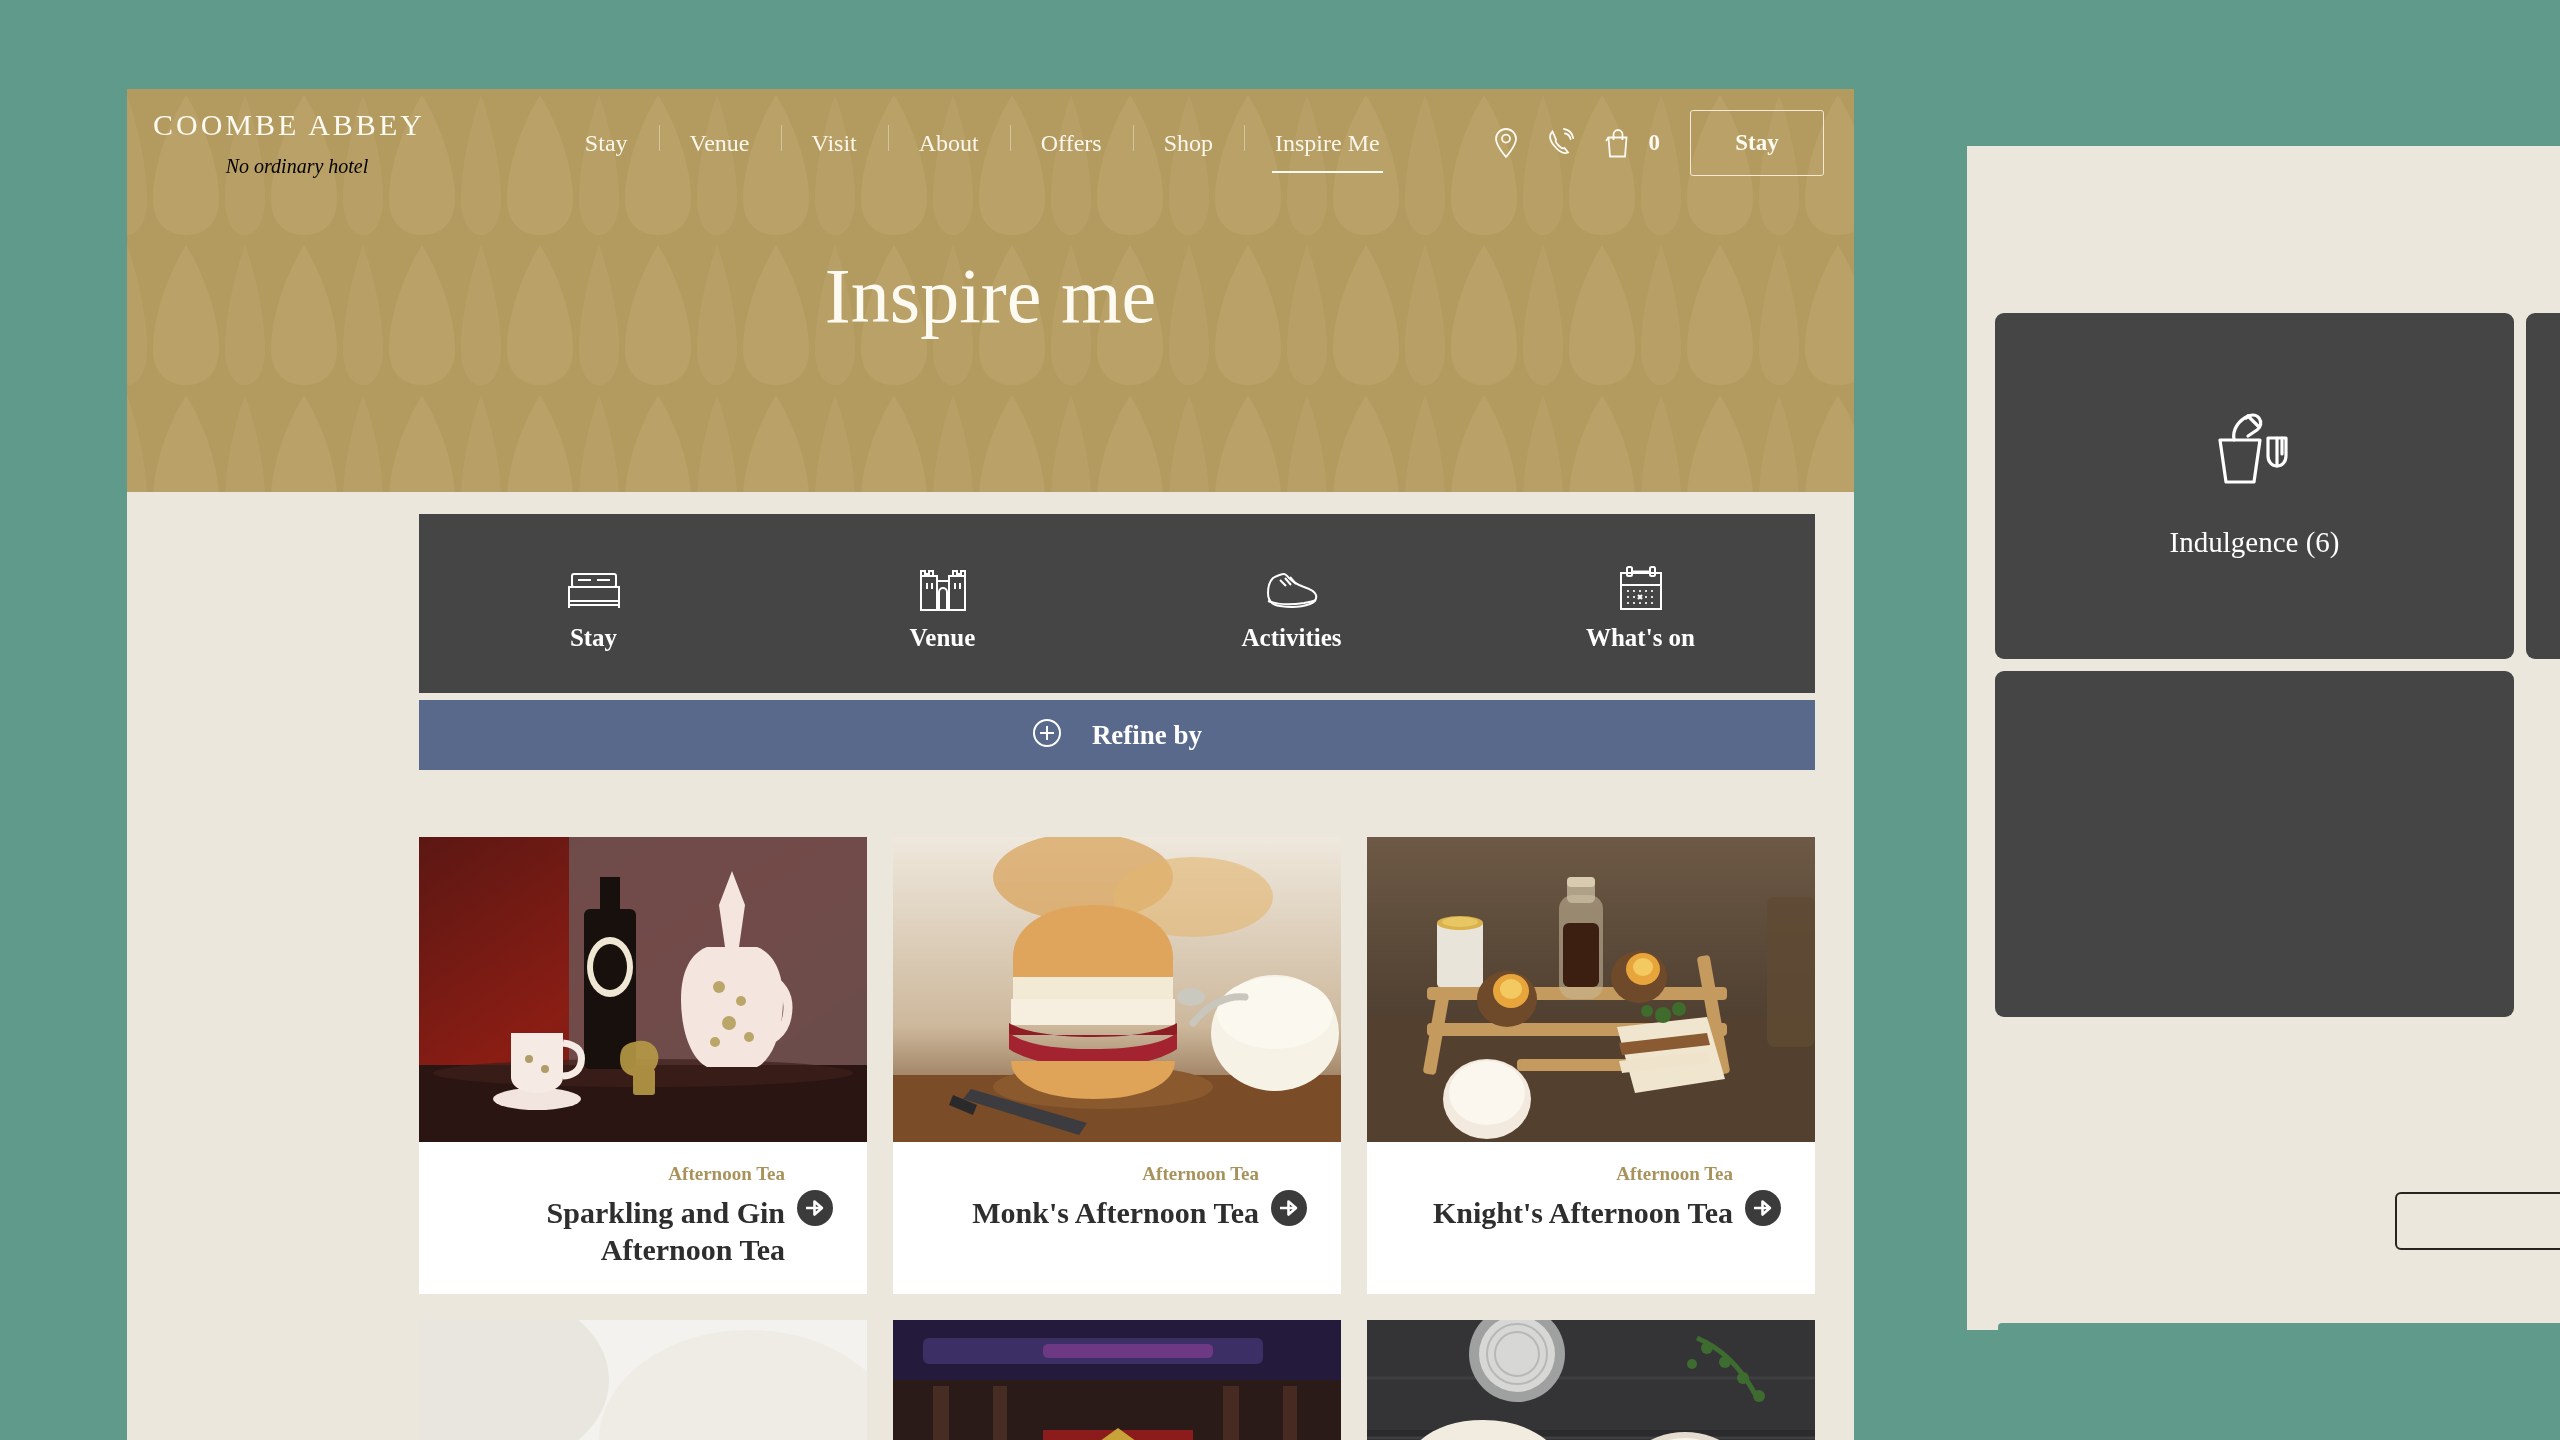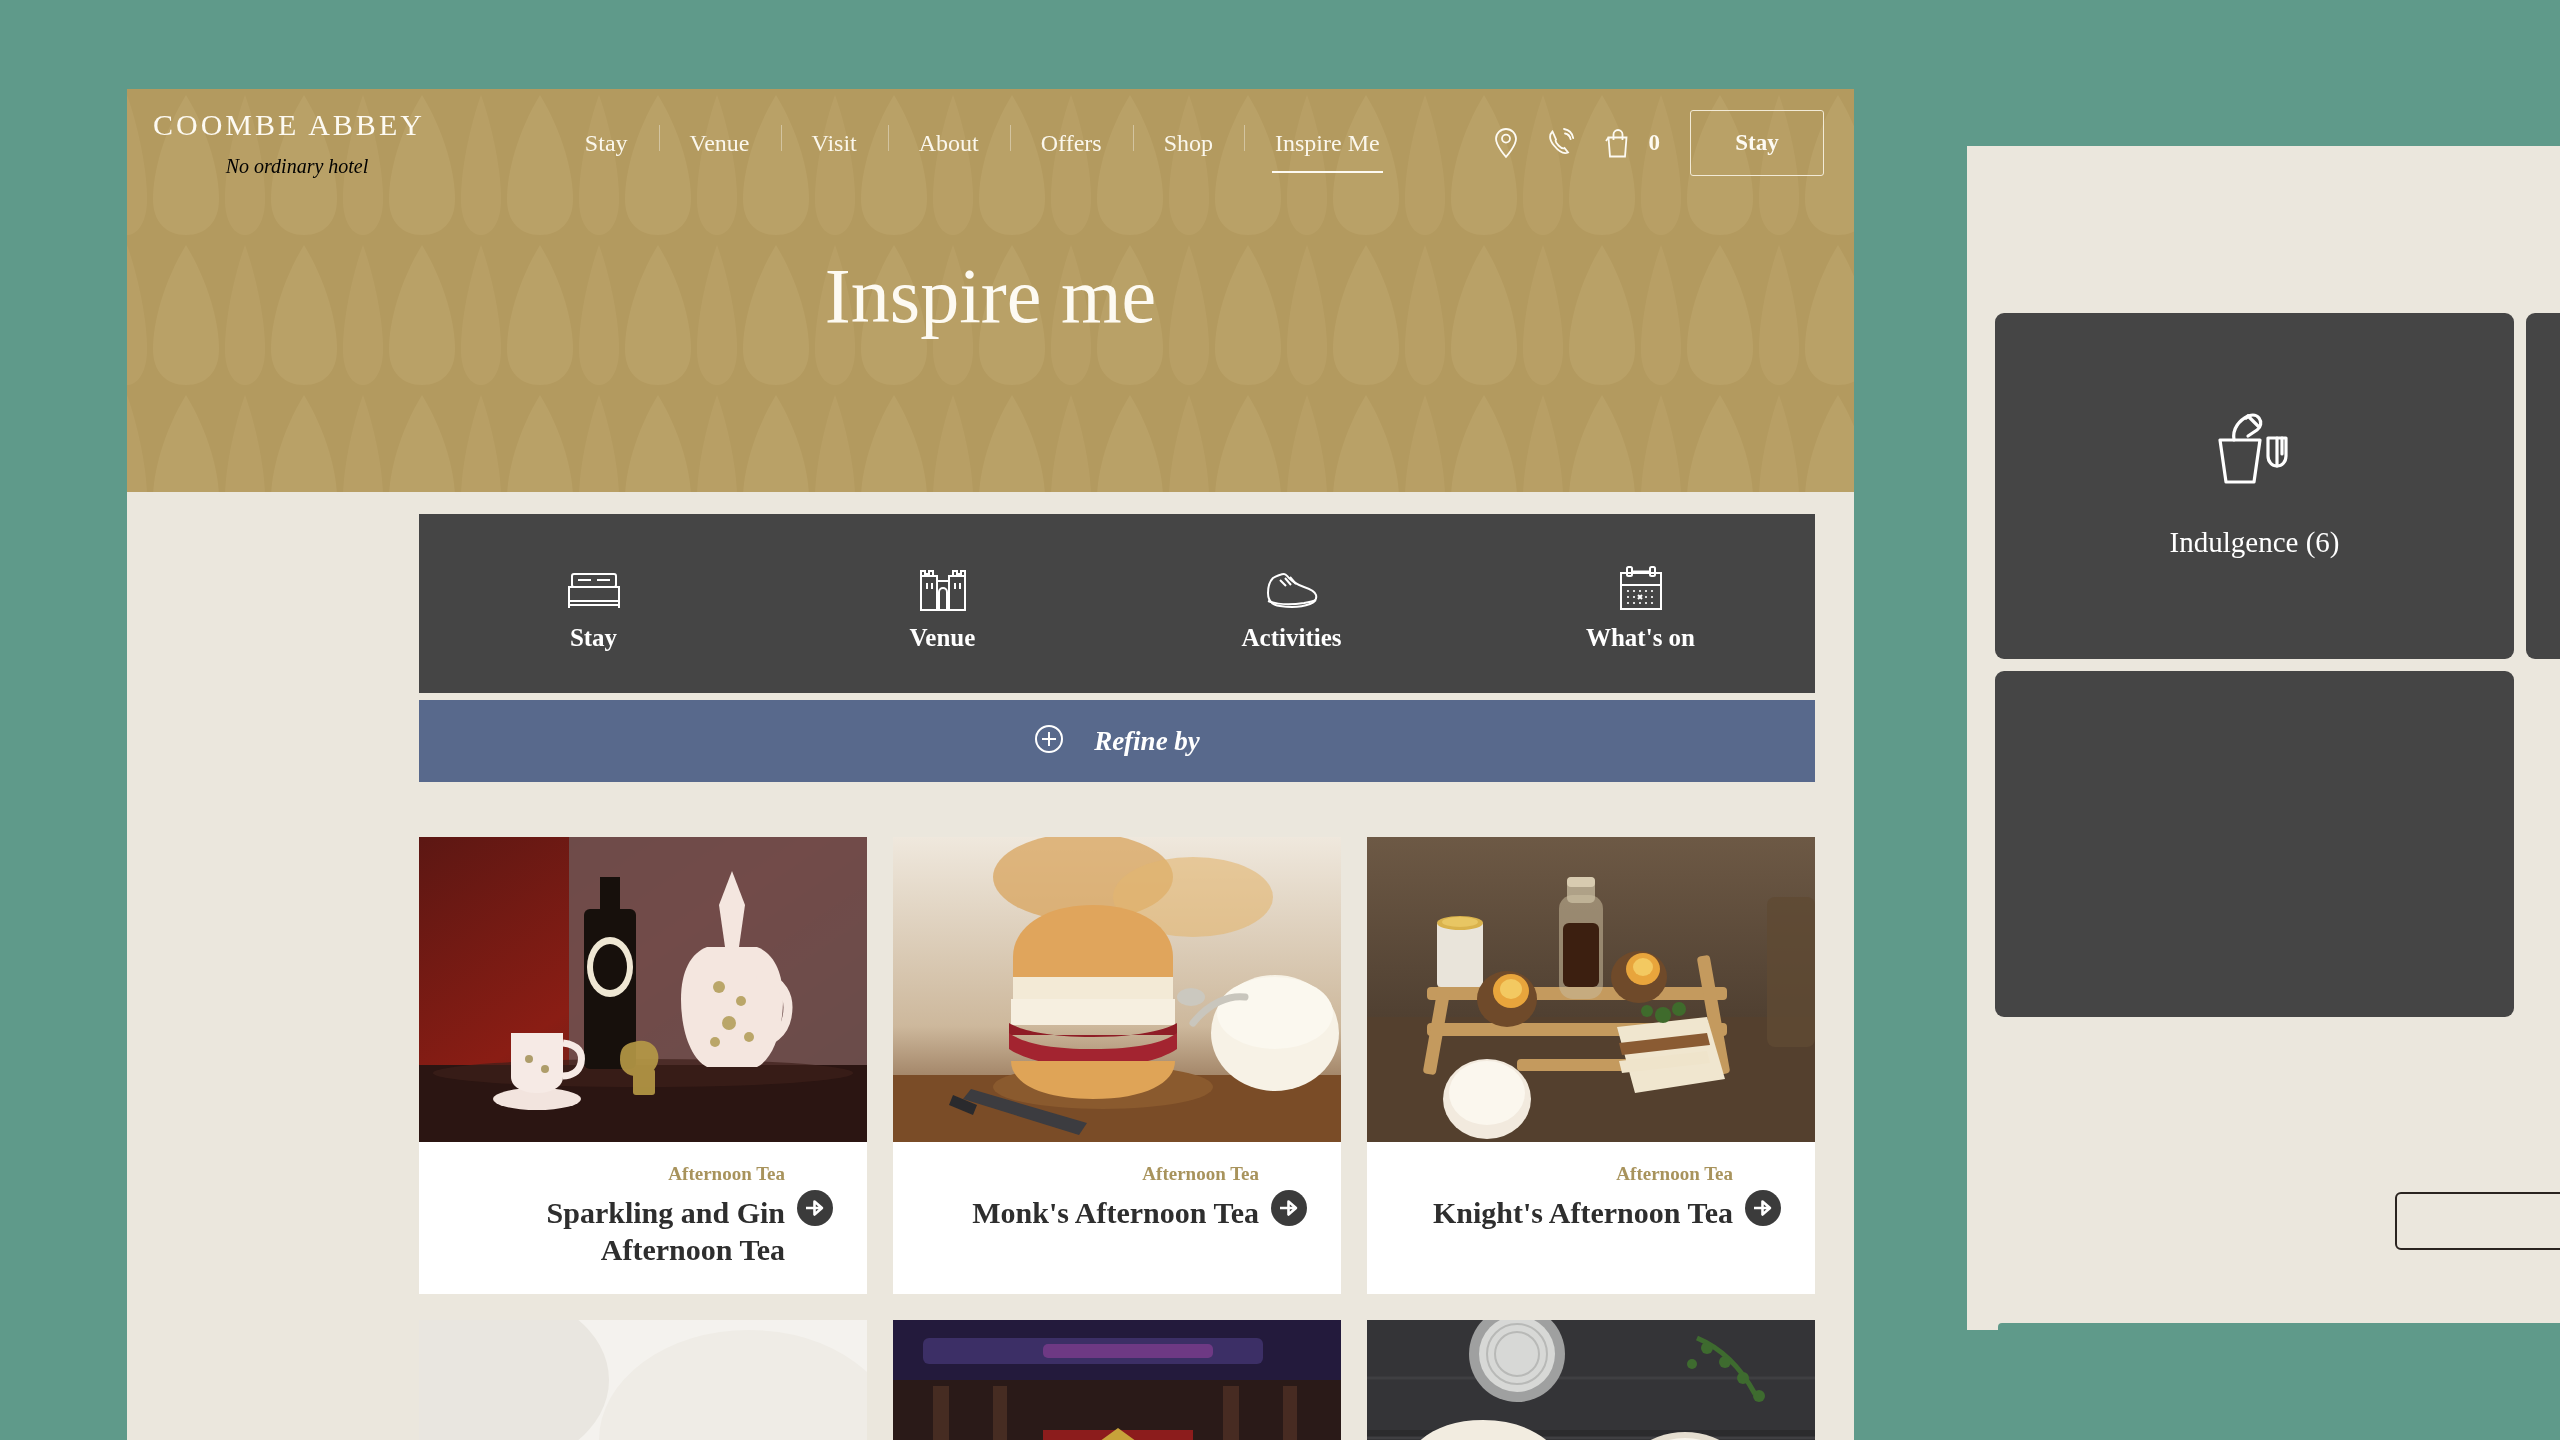--- a/index.html
+++ b/index.html
@@ -146,28 +146,27 @@
   .cat-tab.active { background: #566versa; }
   .cat-tab.active { background: #58698c; }
   .cat-icon { height: 58px; display: flex; align-items: flex-end; }
   .cat-icon svg { display: block; }
   .cat-label { font-size: 25px; font-weight: bold; }
 
   
   #refine-bar {
     position: absolute;
     left: 292px; top: 611px;
-    width: 1396px; height: 82px;
+    width: 1396px; height: 70px;
     background: #58698c;
     display: flex; align-items: center; justify-content: center;
     gap: 30px;
     color: #ffffff;
     cursor: pointer;
     z-index: 5;
-    font-style: italic;
   }
   #refine-label { font-size: 27px; font-weight: bold; }
 
   
   #card-grid {
     position: absolute;
     left: 292px; top: 748px;
     width: 1396px;
     display: grid;
     grid-template-columns: repeat(3, 448px);

